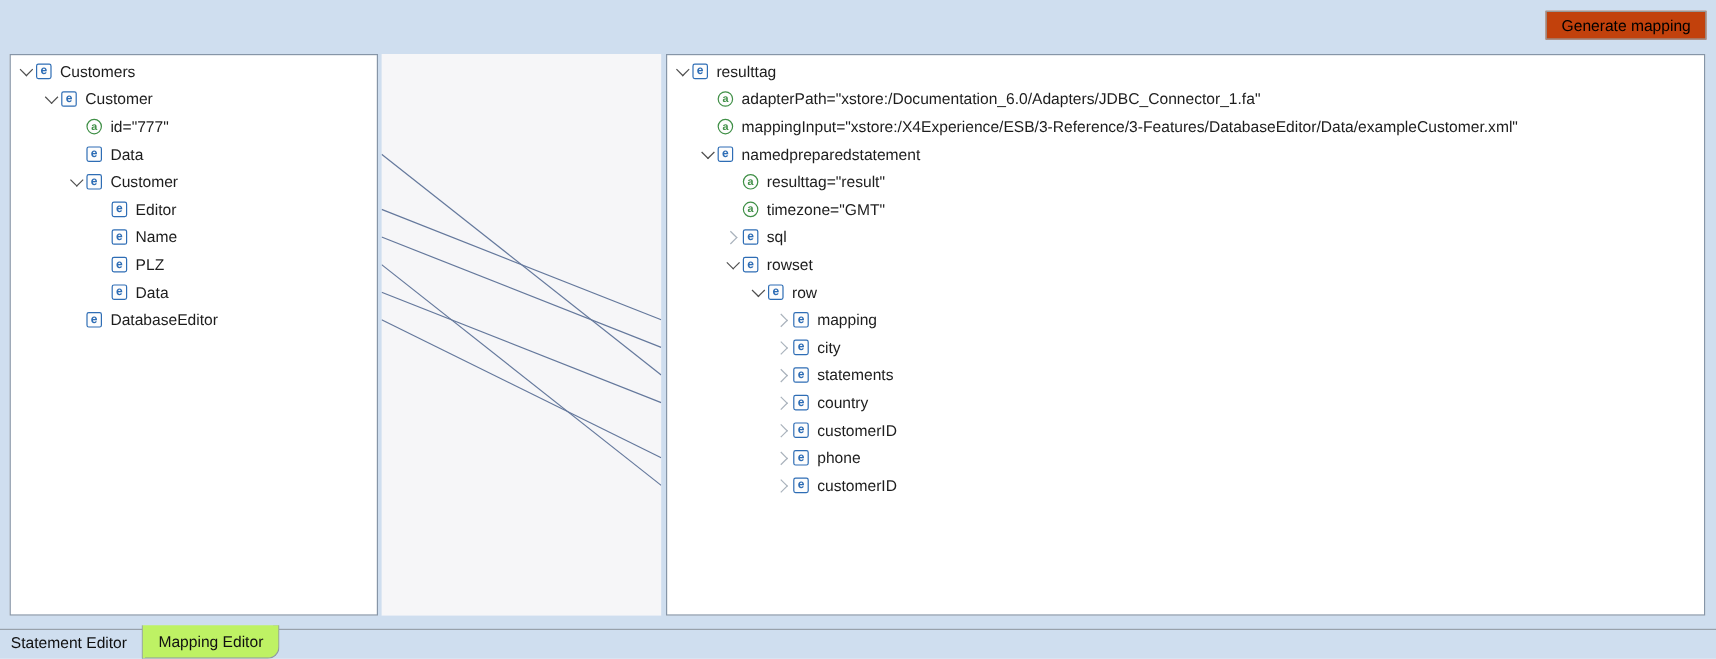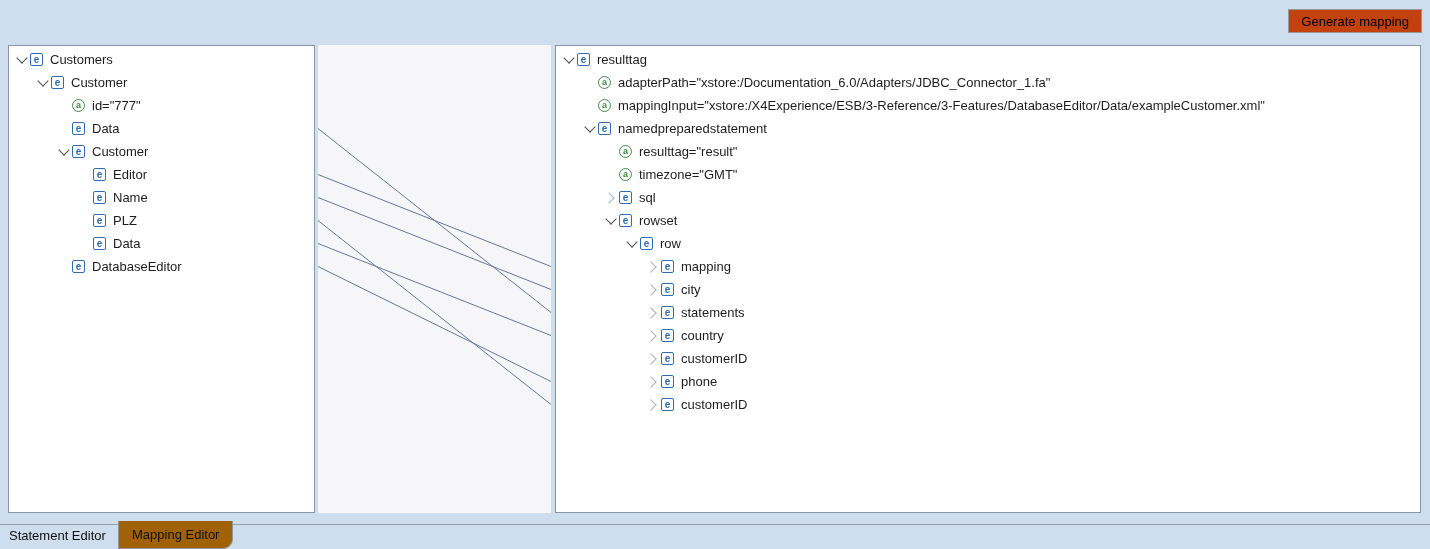--- a/index.html
+++ b/index.html
@@ -62,21 +62,21 @@
   .tabbar{position:absolute;left:0;top:521px;width:1430px;height:28px;}
   .tabbar-line{position:absolute;left:0;top:3px;width:100%;height:1px;background:#98a1ab;z-index:1;}
   .tab{
     position:absolute;top:0;height:28px;
     display:flex;align-items:center;
     font-size:13px;color:#101010;
   }
   .tab.inactive{left:0;padding:0 9px;z-index:1;}
   .tab.active{
     left:118px;height:27px;padding:0 13px;
-    background:#a16207;
+    background:#bef264;
     border:1px solid #8e97a2;border-top:none;
     border-radius:0 0 10px 0;
     z-index:2;
   }
 </style>
 </head>
 <body>
 
 <div class="app">
 

